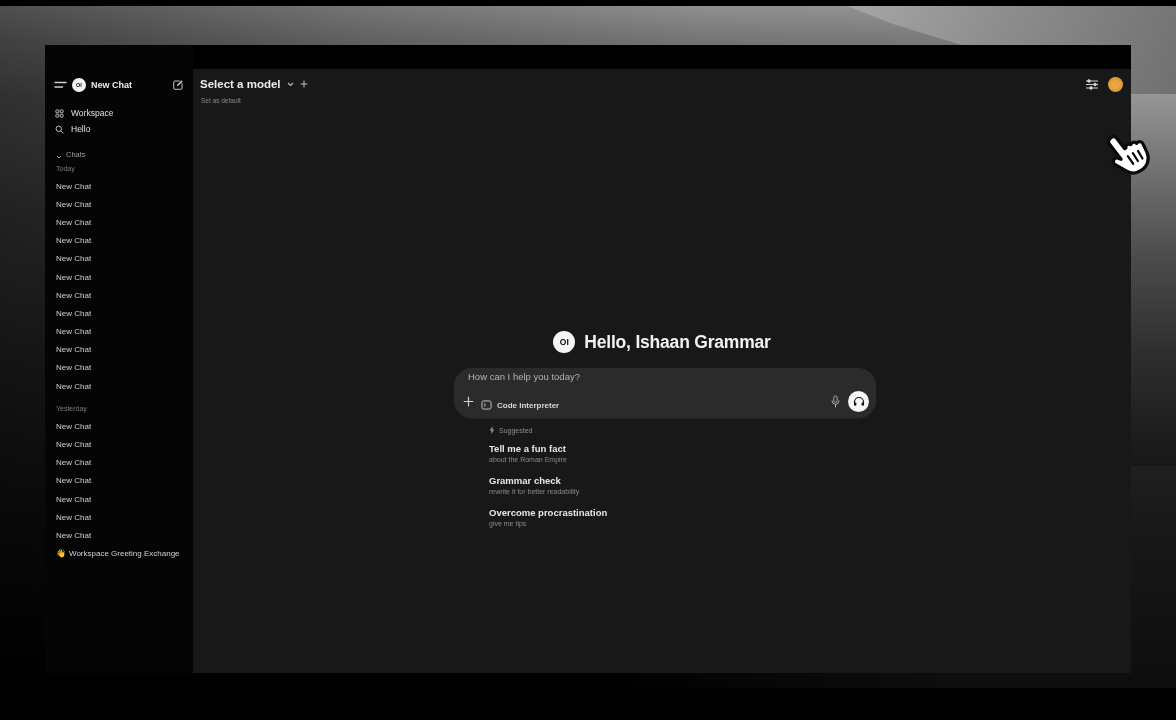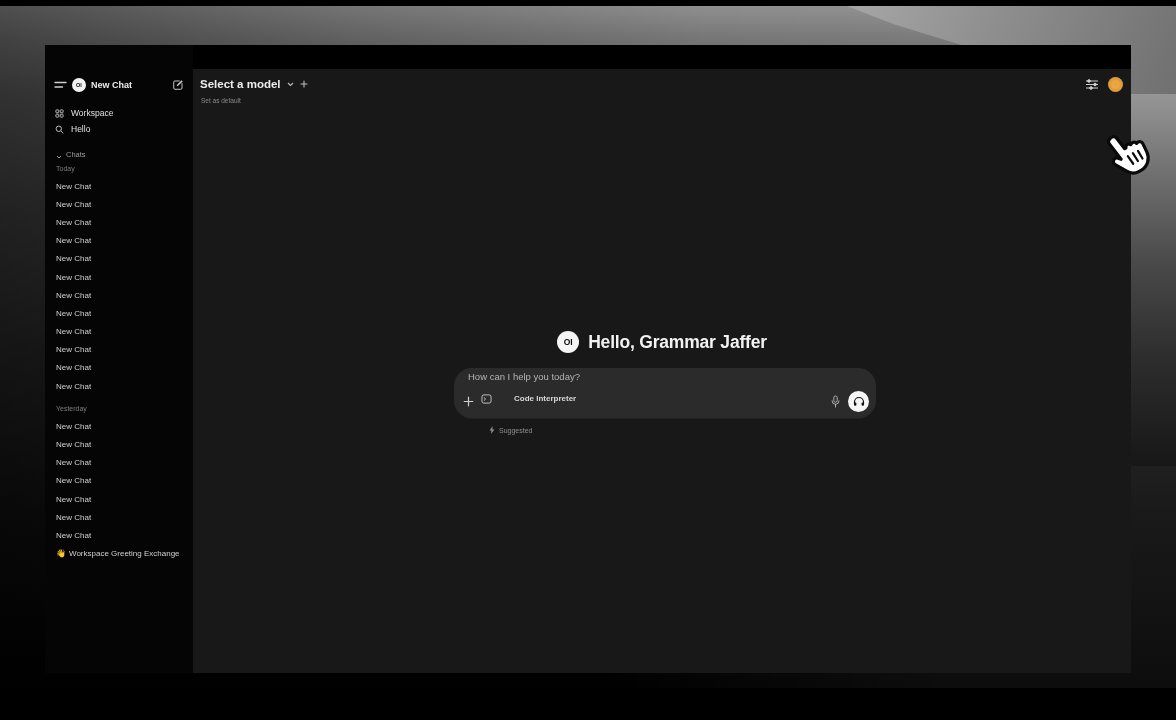--- a/index.html
+++ b/index.html
@@ -66,21 +66,21 @@
     position:absolute;left:261px;top:299px;width:422px;height:50px;
     background:#2b2b2b;border-radius:18px;box-shadow:0 1px 0 rgba(255,255,255,.04);
   }
   .composer input{
     position:absolute;left:12px;top:2px;width:300px;border:none;outline:none;background:transparent;
     font-family:"Liberation Sans",sans-serif;font-size:9.5px;color:#e6e6e6;
   }
   .composer input::placeholder{color:#b4b4b4;opacity:1;}
   .comp-row{position:absolute;left:0;right:0;bottom:5px;height:22px;}
   .comp-plus{position:absolute;left:9px;top:5px;}
-  .comp-ci{position:absolute;left:27px;top:3px;display:flex;align-items:flex-start;gap:22px;height:16px;}
+  .comp-ci{position:absolute;left:27px;top:3px;display:flex;align-items:flex-end;gap:5px;height:16px;}
   .comp-ci span{font-size:8px;font-weight:600;color:#d8d8d8;}
   .comp-mic{position:absolute;right:36px;top:4px;}
   .comp-headset{
     position:absolute;right:7px;top:0px;width:21px;height:21px;border-radius:50%;
     background:#f5f5f5;display:flex;align-items:center;justify-content:center;
   }
   
   .suggested{position:absolute;left:296px;top:356px;}
   .sugg-label{display:flex;align-items:center;gap:4px;font-size:7px;color:#8f8f8f;height:10px;margin-bottom:7px;}
   .sugg-item{margin-bottom:9px;cursor:pointer;}
@@ -246,21 +246,21 @@
           <circle cx="4" cy="2" r="1.3"></circle>
             <circle cx="10" cy="5.5" r="1.3"></circle>
             <circle cx="6" cy="9" r="1.3"></circle>
         </svg>
       </span>
       <span class="avatar" style="background: rgb(237, 166, 63);"></span>
     </div>
 
     <div class="greeting">
       <span class="greet-logo">OI</span>
-      <span class="greet-text">Hello, Grammar Jaffer</span>
+      <span class="greet-text">Hello, Ishaan Grammar</span>
     </div>
 
     <div class="composer">
       <input type="text" placeholder="How can I help you today?" style="">
       <div class="comp-row">
         <span class="comp-plus">
           <svg width="11" height="11" viewBox="0 0 11 11">
               <path d="M5.5 1.2v8.6M1.2 5.5h8.6" stroke="#cfcfcf" stroke-width="1.2" stroke-linecap="round"></path>
             </svg>
         </span>
@@ -291,20 +291,37 @@
 
     <div class="suggested">
       <div class="sugg-label">
         <span>
           <svg width="6" height="8" viewBox="0 0 6 8">
               <path d="M3.6 0L.6 4.4h1.8L2 8l3.4-4.6H3.4z" fill="#8f8f8f"></path>
             </svg>
         </span>
         <span>Suggested</span>
       </div>
+      <div>
+
+          <div class="sugg-item">
+            <div class="sugg-title">Tell me a fun fact</div>
+            <div class="sugg-sub">about the Roman Empire</div>
+          </div>
+
+          <div class="sugg-item">
+            <div class="sugg-title">Grammar check</div>
+            <div class="sugg-sub">rewrite it for better readability</div>
+          </div>
+
+          <div class="sugg-item">
+            <div class="sugg-title">Overcome procrastination</div>
+            <div class="sugg-sub">give me tips</div>
+          </div>
+        </div>
     </div>
   </div>
 </div>
 
 <div class="cursor">
   <svg width="56" height="58" viewBox="0 0 28 29" style="transform:rotate(-24deg);">
     <path d="M10.4 2.6c.9-.2 1.8.4 2 1.3l1.6 6.6.7-.1c.1-.7.7-1.3 1.5-1.3.6 0 1.1.3 1.4.8.3-.4.8-.6 1.3-.6.8 0 1.4.5 1.6 1.2.3-.2.6-.3 1-.3 1 0 1.8.8 1.8 1.8l.1 4.6c.1 3.6-2.6 6.7-6.2 7.1l-1.2.1c-2.2.2-4.4-.8-5.7-2.6l-3.9-5.4c-.6-.8-.4-1.9.4-2.5.7-.5 1.7-.4 2.3.2l1.1 1.1-2.3-9.5c-.2-1 .4-1.9 1.3-2.1z" fill="#ffffff" stroke="#0a0a0a" stroke-width="1.6" stroke-linejoin="round"></path>
     <path d="M13.9 14.5l.9 4.6M16.8 14.2l.7 4.6M19.6 14.2l.5 4.4" stroke="#0a0a0a" stroke-width="1.1" stroke-linecap="round" fill="none"></path>
   </svg>
 </div>

